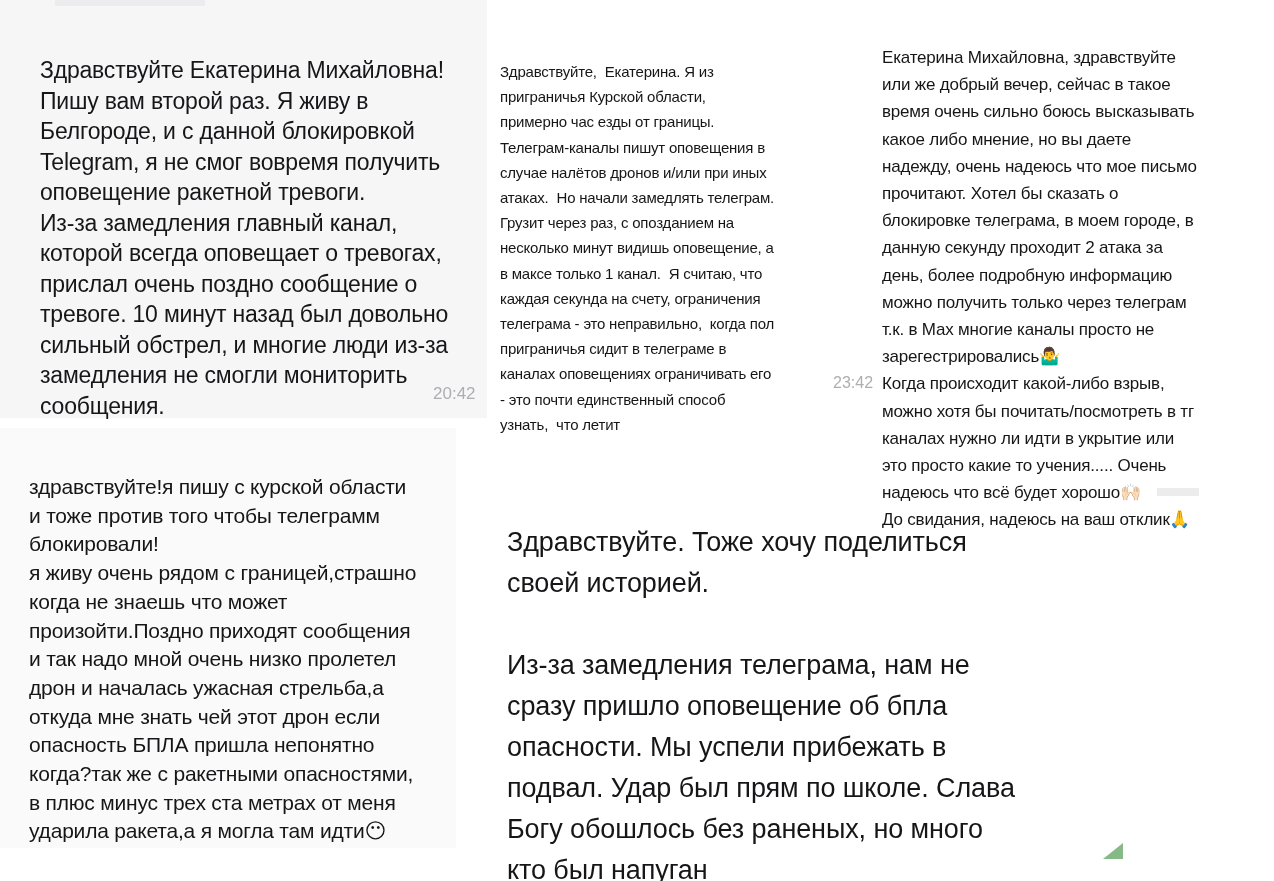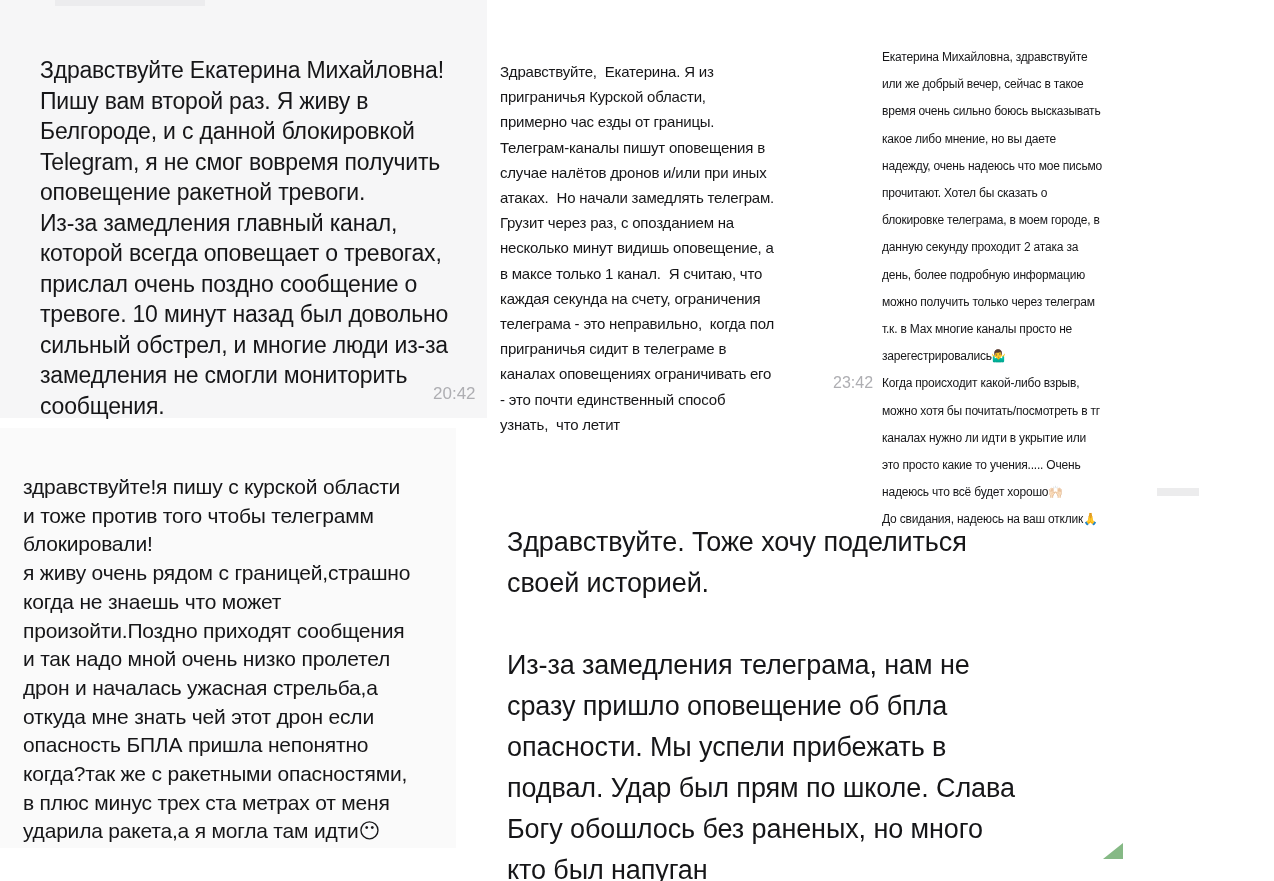--- a/index.html
+++ b/index.html
@@ -19,22 +19,22 @@
 
   .msg{
     position:absolute;
     color:var(--text,#161618);
     white-space:pre;
     letter-spacing:-0.2px;
     margin-top:31px;
   }
   .msg1{left:40px;top:24px;font-size:23px;line-height:30.5px;}
   .msg2{left:500px;top:28px;font-size:15px;line-height:25.2px;}
-  .msg3{left:882px;top:13px;font-size:12px;line-height:27.2px;}
-  .msg4{left:23px;top:442px;font-size:21px;line-height:28.7px;}
+  .msg3{left:882px;top:13px;font-size:17px;line-height:27.2px;}
+  .msg4{left:29px;top:442px;font-size:21px;line-height:28.7px;}
   .msg5{left:507px;top:491px;font-size:27px;line-height:41px;letter-spacing:-0.1px;}
 
   .ts{
     position:absolute;
     color:var(--timestamp,#aeaeb2);
   }
   .ts1{left:433px;top:371px;font-size:17px;margin-top:13px;}
   .ts2{left:833px;top:374px;font-size:16px;}
   .ts5{left:1036px;top:837px;font-size:16px;color:#0f766e;margin-top:48px;}
 

